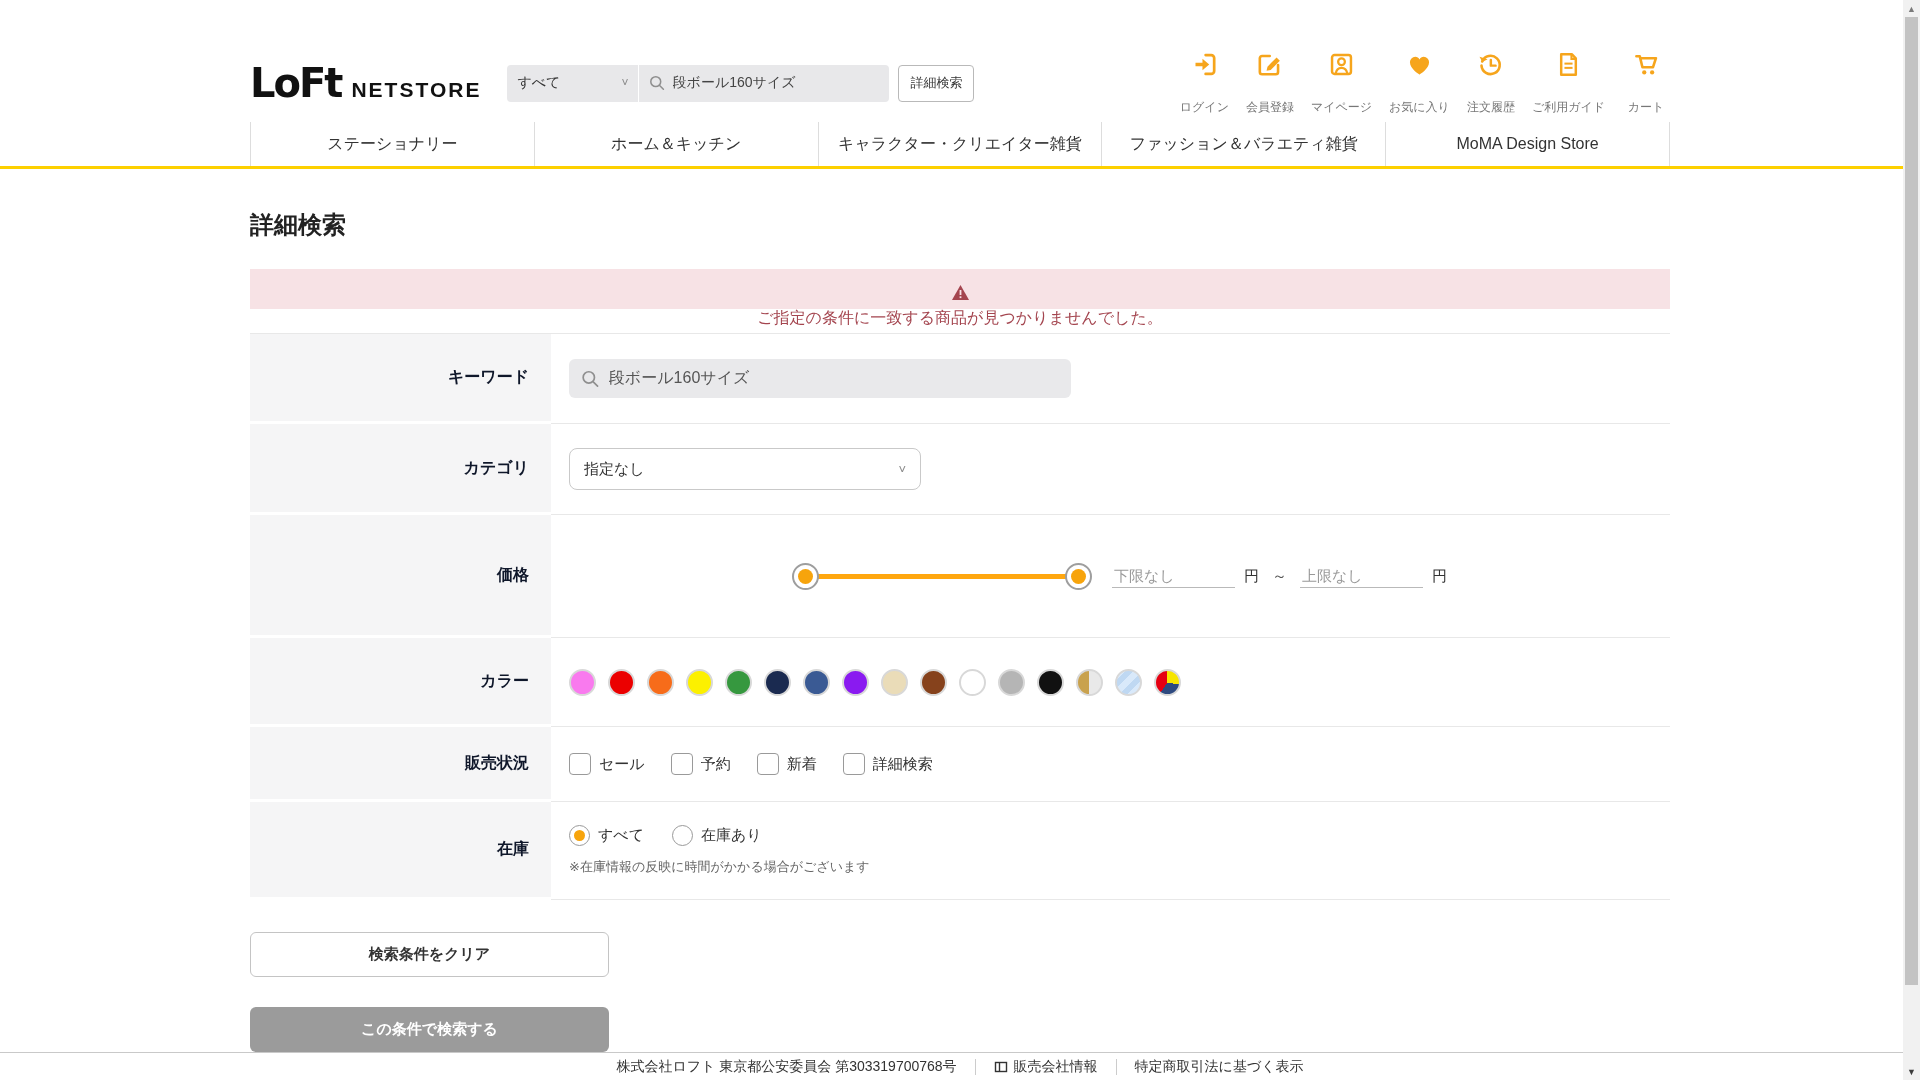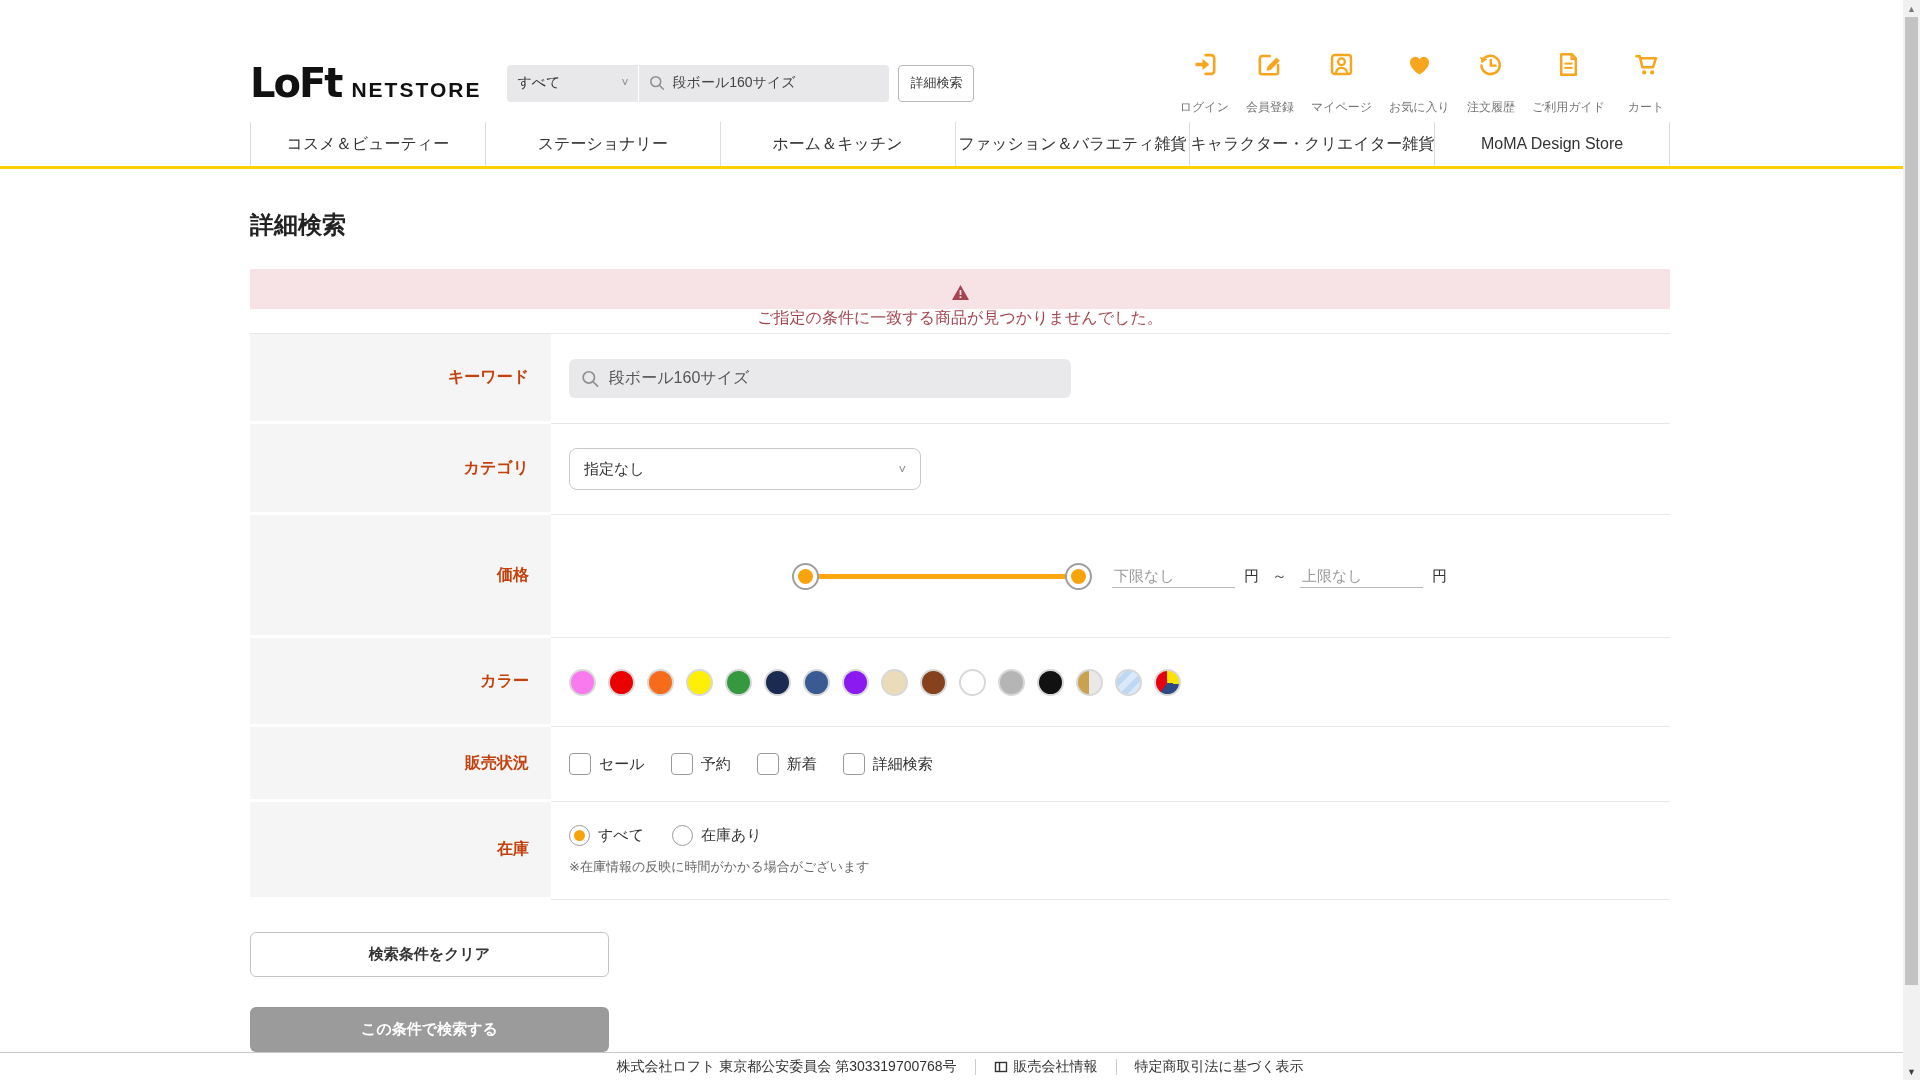--- a/index.html
+++ b/index.html
@@ -46,21 +46,21 @@
 
   .error-banner { margin-top:28px; height:40px; background:#F7E2E5; color:#A4454F;
     display:flex; align-items:center; padding:16px 16px; gap:8px; font-size:16px;flex-direction:column; }
   .warn-icon { width:17px; height:15px; flex:0 0 auto; }
 
   
   .search-table { margin-top:24px; border-top:1px solid #E8E8E8; }
   .frow { display:flex; }
   .row-label { width:301px; background:#F5F5F6; border-bottom:3px solid #fff;
     display:flex; align-items:center; justify-content:flex-end; padding-right:22px;
-    font-size:16px; font-weight:700; color:#c2410c; }
+    font-size:16px; font-weight:700; color:#0f172a; }
   .row-content { flex:1; border-bottom:1px solid #E8E8E8; display:flex; align-items:center; padding-left:18px; }
 
   .r-keyword { height:90px; }
   .r-category { height:91px; }
   .r-price { height:123px; }
   .r-color { height:89px; }
   .r-sales { height:75px; }
   .r-stock { height:98px; }
 
   .kw-input { width:502px; height:39px; background:#E9E9EB; border-radius:6px;
@@ -200,25 +200,24 @@
           <circle cx="10" cy="19" r="1.9" fill="#F6A51C"></circle>
           <circle cx="17" cy="19" r="1.9" fill="#F6A51C"></circle>
         </svg>
         <span class="ql-label">カート</span>
       </div>
     </div>
   </div>
 
   <nav class="main-nav">
     <ul class="inner">
-      <li>コスメ＆ビューティー</li>
       <li>ステーショナリー</li>
       <li>ホーム＆キッチン</li>
+      <li>キャラクター・クリエイター雑貨</li>
       <li>ファッション＆バラエティ雑貨</li>
-      <li>キャラクター・クリエイター雑貨</li>
       <li>MoMA Design Store</li>
     </ul>
   </nav>
 </header>
 
 <main>
   <div class="inner">
     <h1 class="page-title">詳細検索</h1>
 
     <div class="error-banner">

